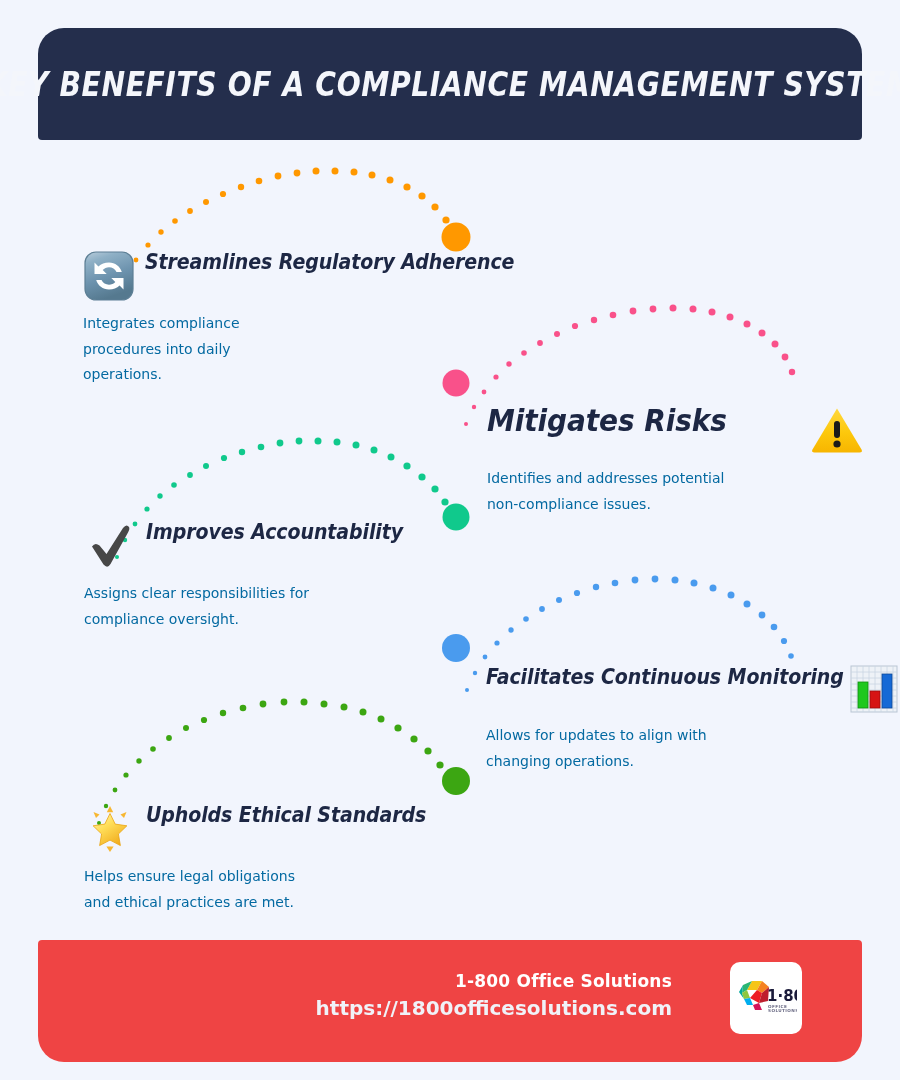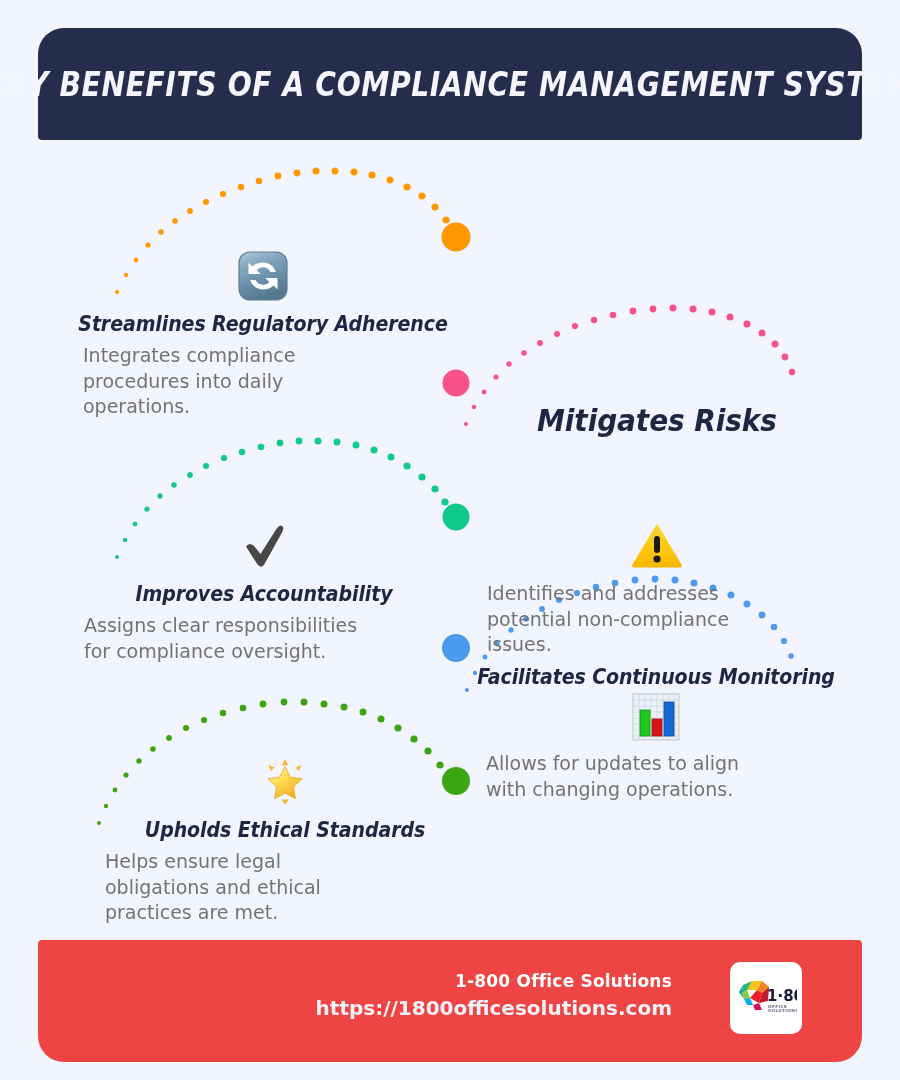--- a/index.html
+++ b/index.html
@@ -87,41 +87,40 @@
     align-items: center;
     justify-content: center;
   }
 
   
   .benefit {
     position: absolute;
   }
   .benefit-head {
     display: flex;
-    align-items: center;
+    align-items: flex-start;
     gap: 10px;
     white-space: nowrap;
-    flex-direction: column;
   }
   .benefit-title {
     color: #1d2744;
     font-family: "DejaVu Sans", sans-serif;
     font-weight: 700;
     font-style: italic;
     font-size: 19px;
     letter-spacing: -0.1px;
     transform: scaleY(1.1);
   }
   .benefit-title.big {
     font-size: 28px;
   }
   .benefit-desc {
-    color: #737373;
+    color: #0369a1;
     font-family: "DejaVu Sans", sans-serif;
-    font-size: 19px;
+    font-size: 14px;
     line-height: 25.5px;
     font-weight: 400;
     margin-top: 9px;
   }
   .icon-slot {
     flex: 0 0 auto;
     display: flex;
     align-items: center;
     justify-content: center;
   }
@@ -137,21 +136,21 @@
     width: 900px;
     height: 1080px;
     pointer-events: none;
   }
 
   
   #b1 { left: 83px; top: 250px; width: 360px; }
   #b2 { left: 487px; top: 404px; width: 340px; }
   #b3 { left: 84px; top: 520px; width: 360px; }
   #b4 { left: 486px; top: 665px; width: 340px; }
-  #b5 { left: 84px; top: 756px; width: 360px; margin-left: 21px; }
+  #b5 { left: 84px; top: 803px; width: 360px; }
 
   #b2 .benefit-desc, #b4 .benefit-desc { margin-top: 10px; }
 </style>
 </head>
 <body>
 
 <div id="infographic">
 
   <svg id="arcs" viewBox="0 0 900 1080">
 

